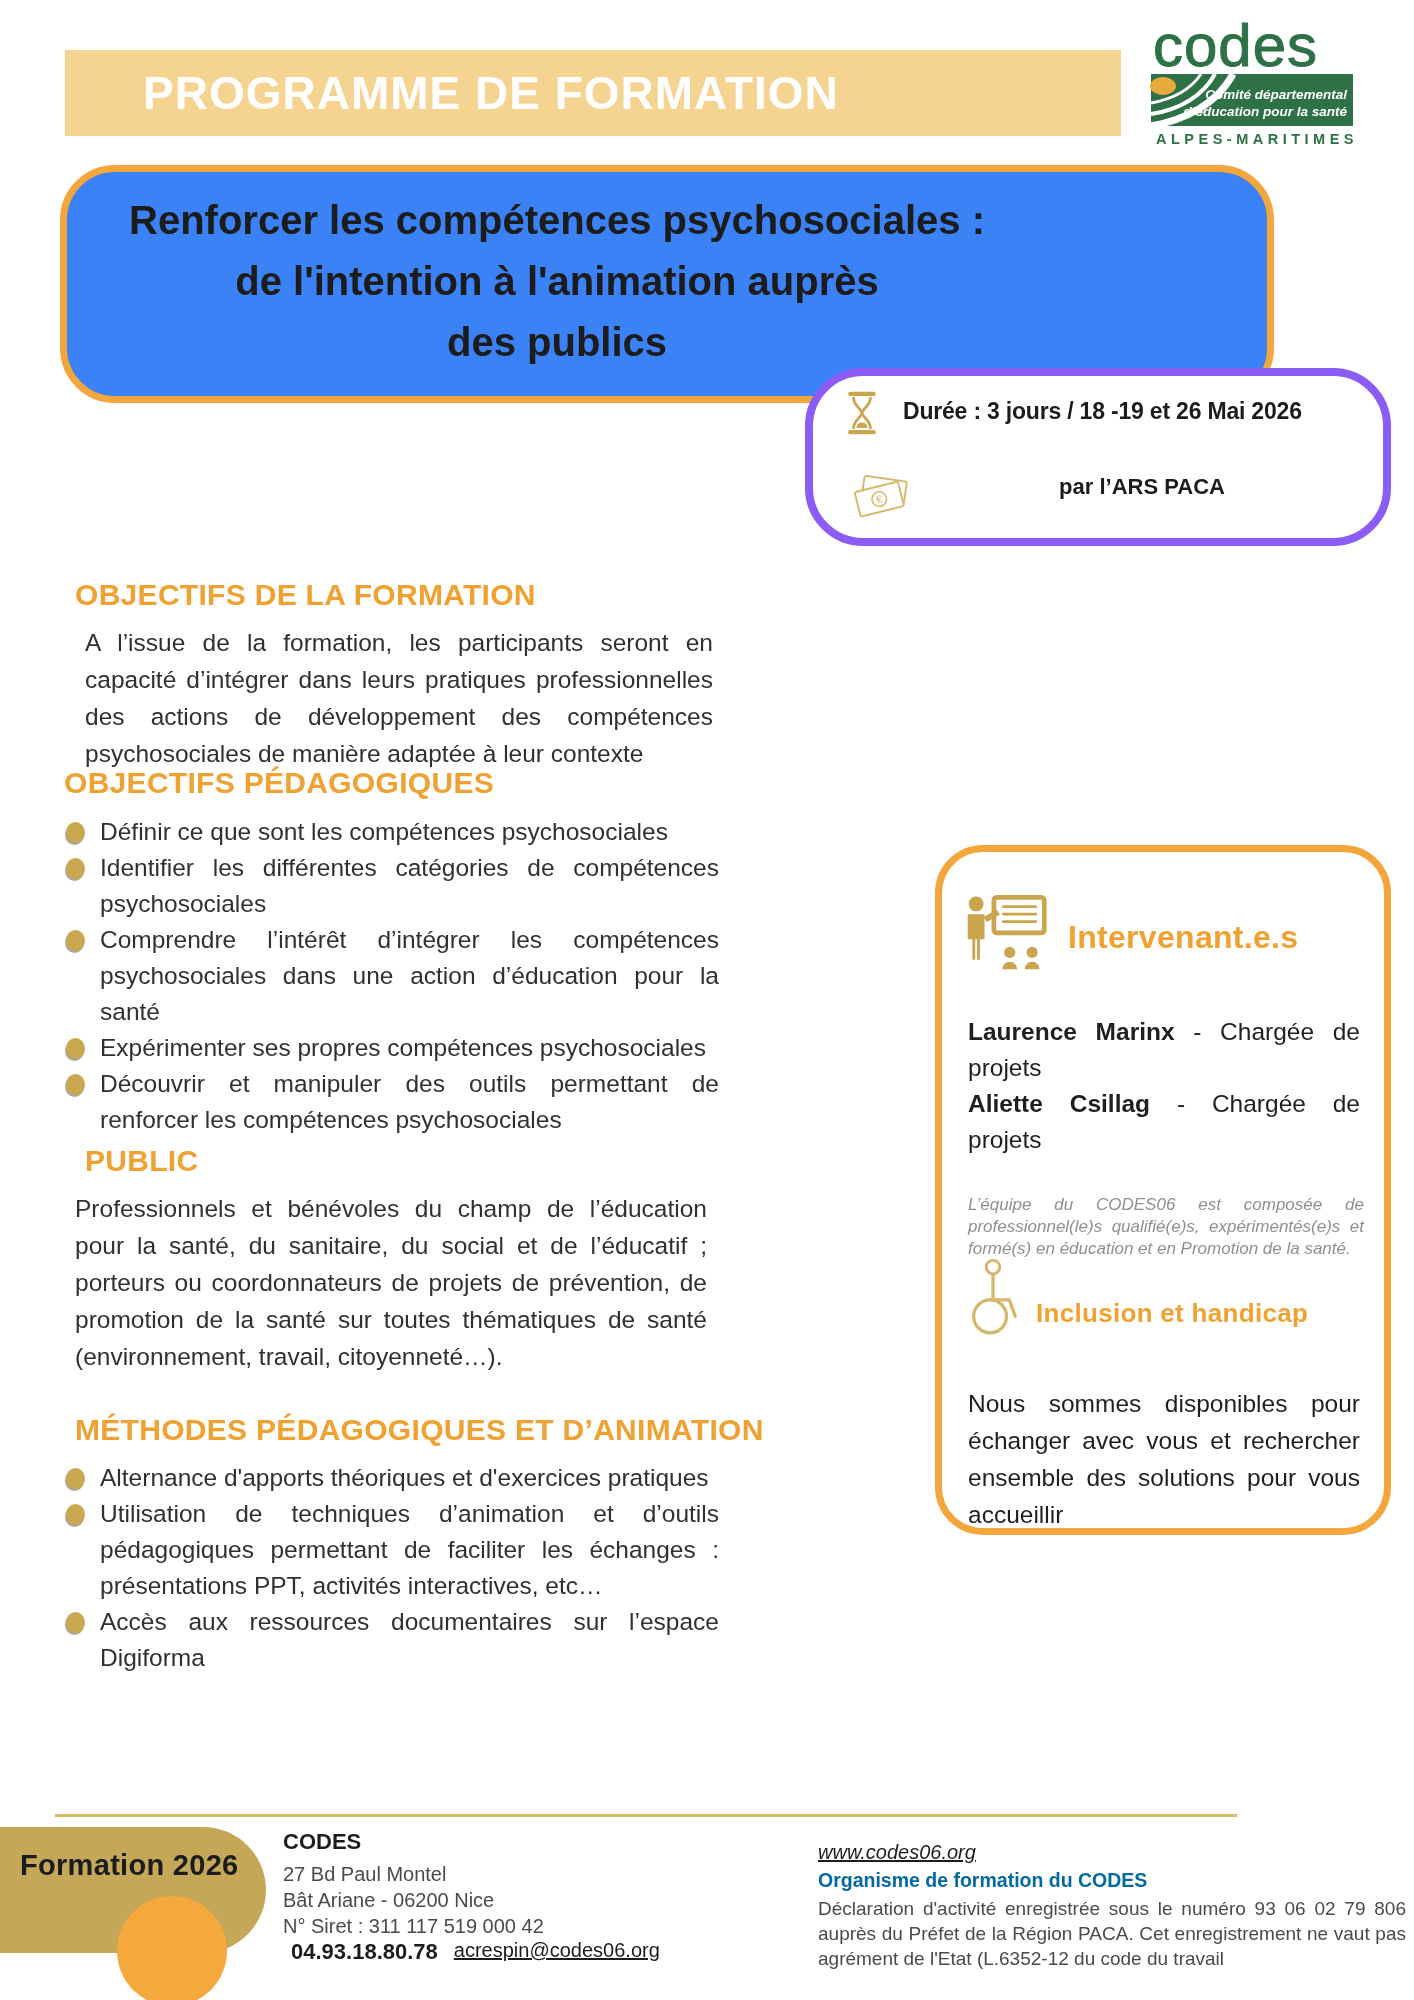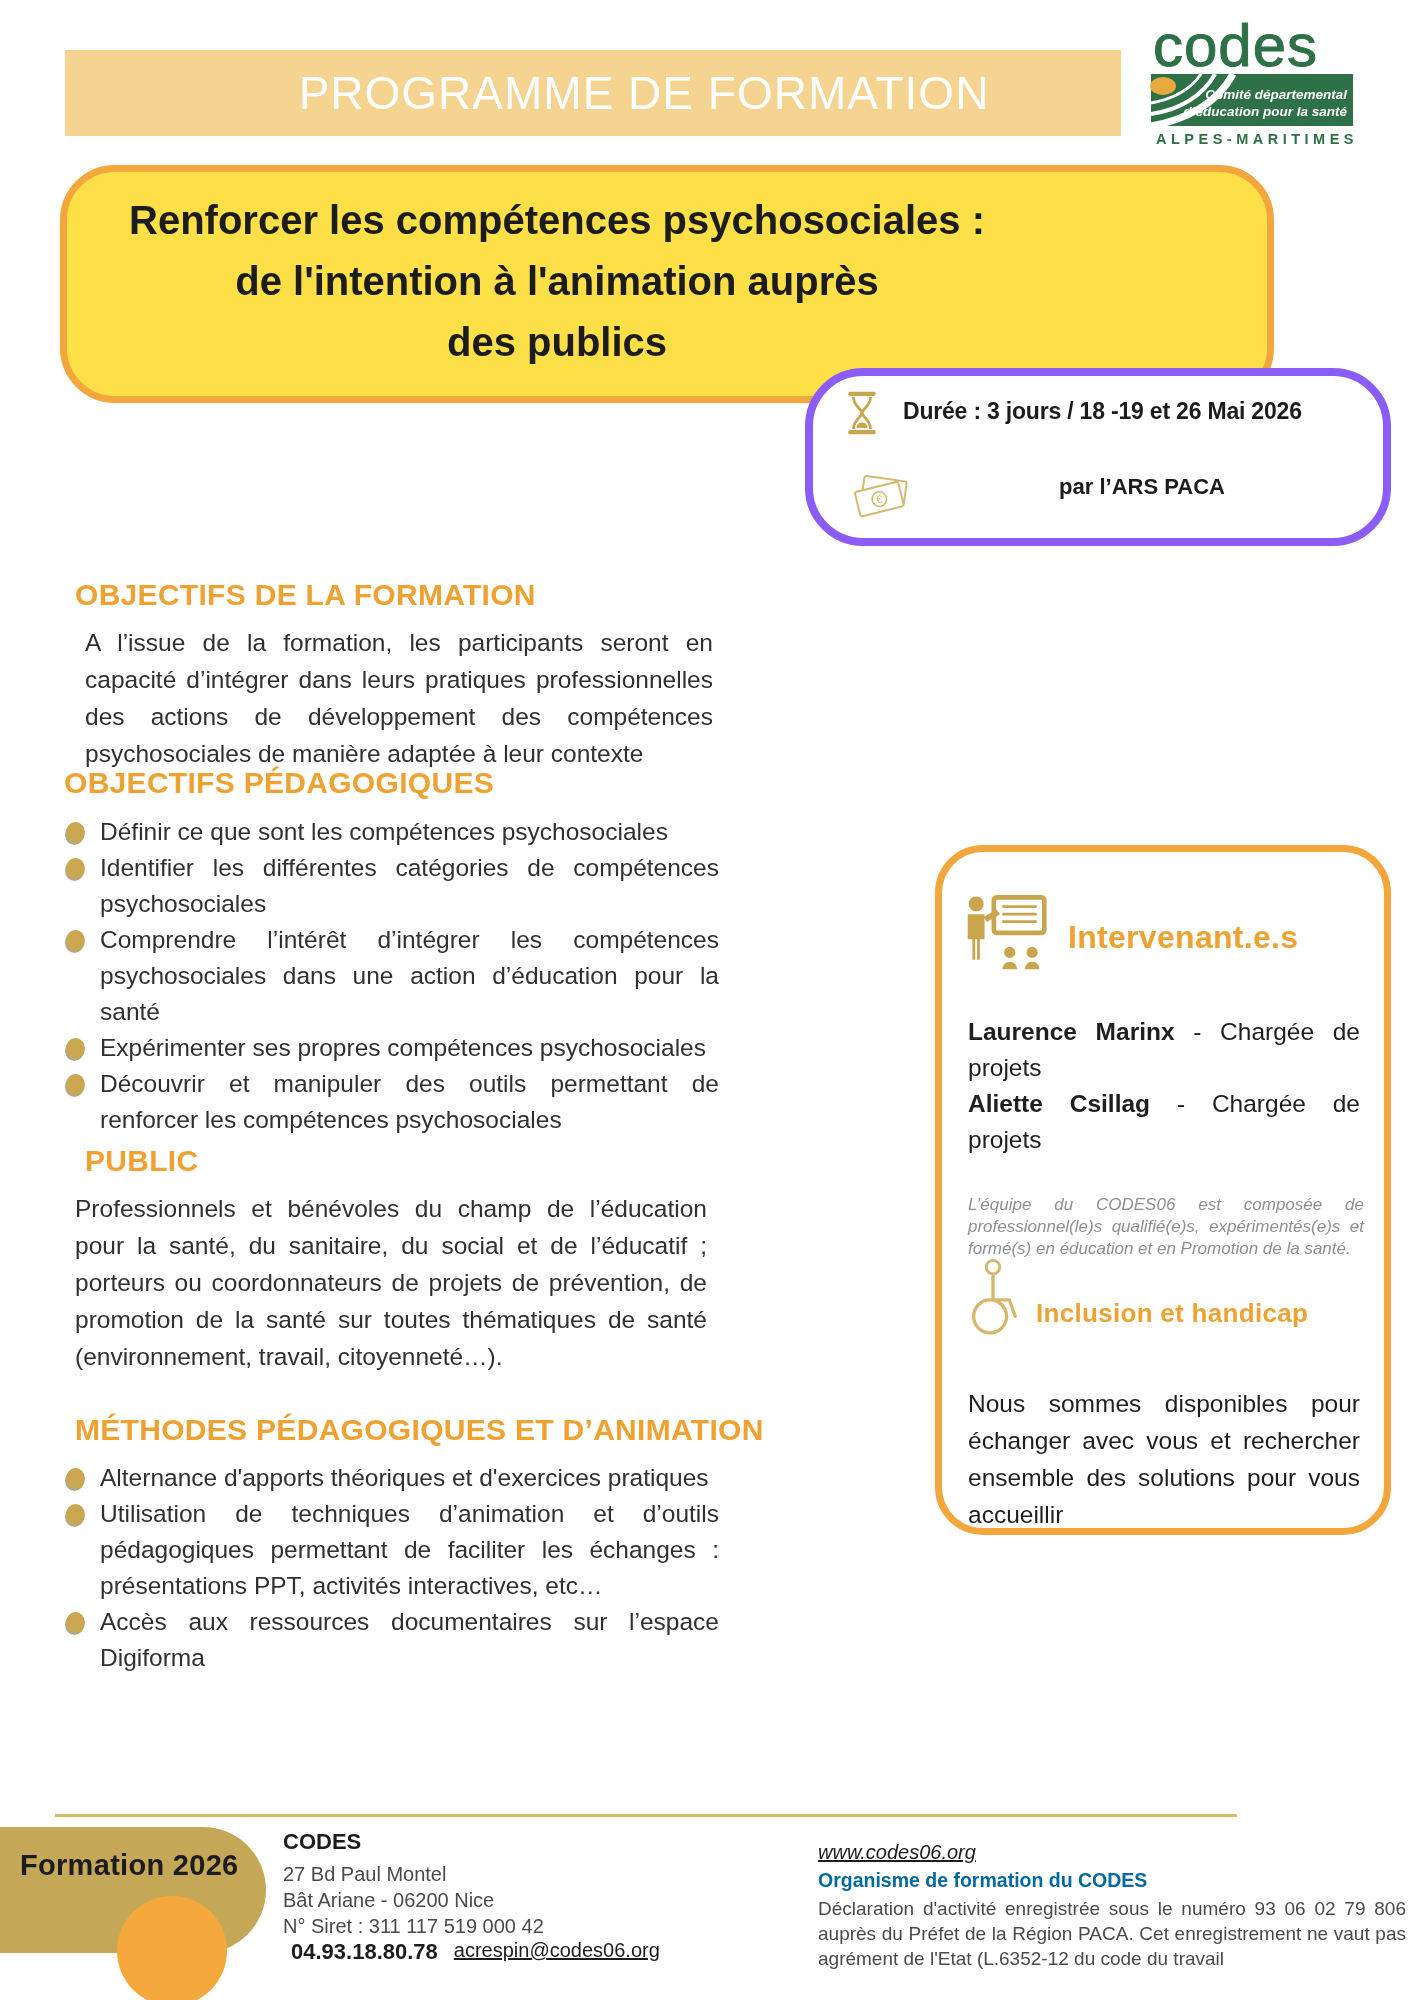--- a/index.html
+++ b/index.html
@@ -1,28 +1,28 @@
 <!DOCTYPE html>
 <html><head>
 <meta charset="utf-8">
 <style>
   html,body{margin:0;padding:0;background:#fff;}
   #page{position:relative;width:1414px;height:2000px;background:#fff;overflow:hidden;
         font-family:"Liberation Sans","DejaVu Sans",sans-serif;color:#2e2e2e;}
 
   
   .banner{position:absolute;left:65px;top:50px;width:1056px;height:86px;background:#F5D391;}
-  .banner-text{font-size:46px;font-weight:normal;color:#fff;line-height:86px;padding-left:102px;
-               letter-spacing:1px;white-space:nowrap;text-align:center;}
+  .banner-text{font-size:46px;font-weight:bold;color:#fff;line-height:86px;padding-left:78px;
+               letter-spacing:1px;white-space:nowrap;}
 
   
   .logo{position:absolute;left:1145px;top:10px;width:235px;height:142px;}
 
   
-  .title-box{position:absolute;left:60px;top:165px;width:1214px;height:238px;background:#fde047;
+  .title-box{position:absolute;left:60px;top:165px;width:1214px;height:238px;background:#3b82f6;
              border:7px solid #F2A63C;border-radius:55px;box-sizing:border-box;z-index:1;}
   .title-lines{padding:18px 250px 0 30px;text-align:center;}
   .title-line{font-size:40px;font-weight:bold;color:#1c1c1c;line-height:61px;white-space:nowrap;}
 
   
   .badge{position:absolute;left:805px;top:368px;width:586px;height:178px;background:#fff;
          border:8px solid #8b5cf6;border-radius:58px;box-sizing:border-box;z-index:5;}
   .badge-duration-icon{position:absolute;left:32px;top:14px;}
   .badge-duration-text{position:absolute;left:90px;top:16px;font-size:23px;font-weight:bold;
                        color:#1c1c1c;line-height:38px;white-space:nowrap;letter-spacing:-0.2px;}

